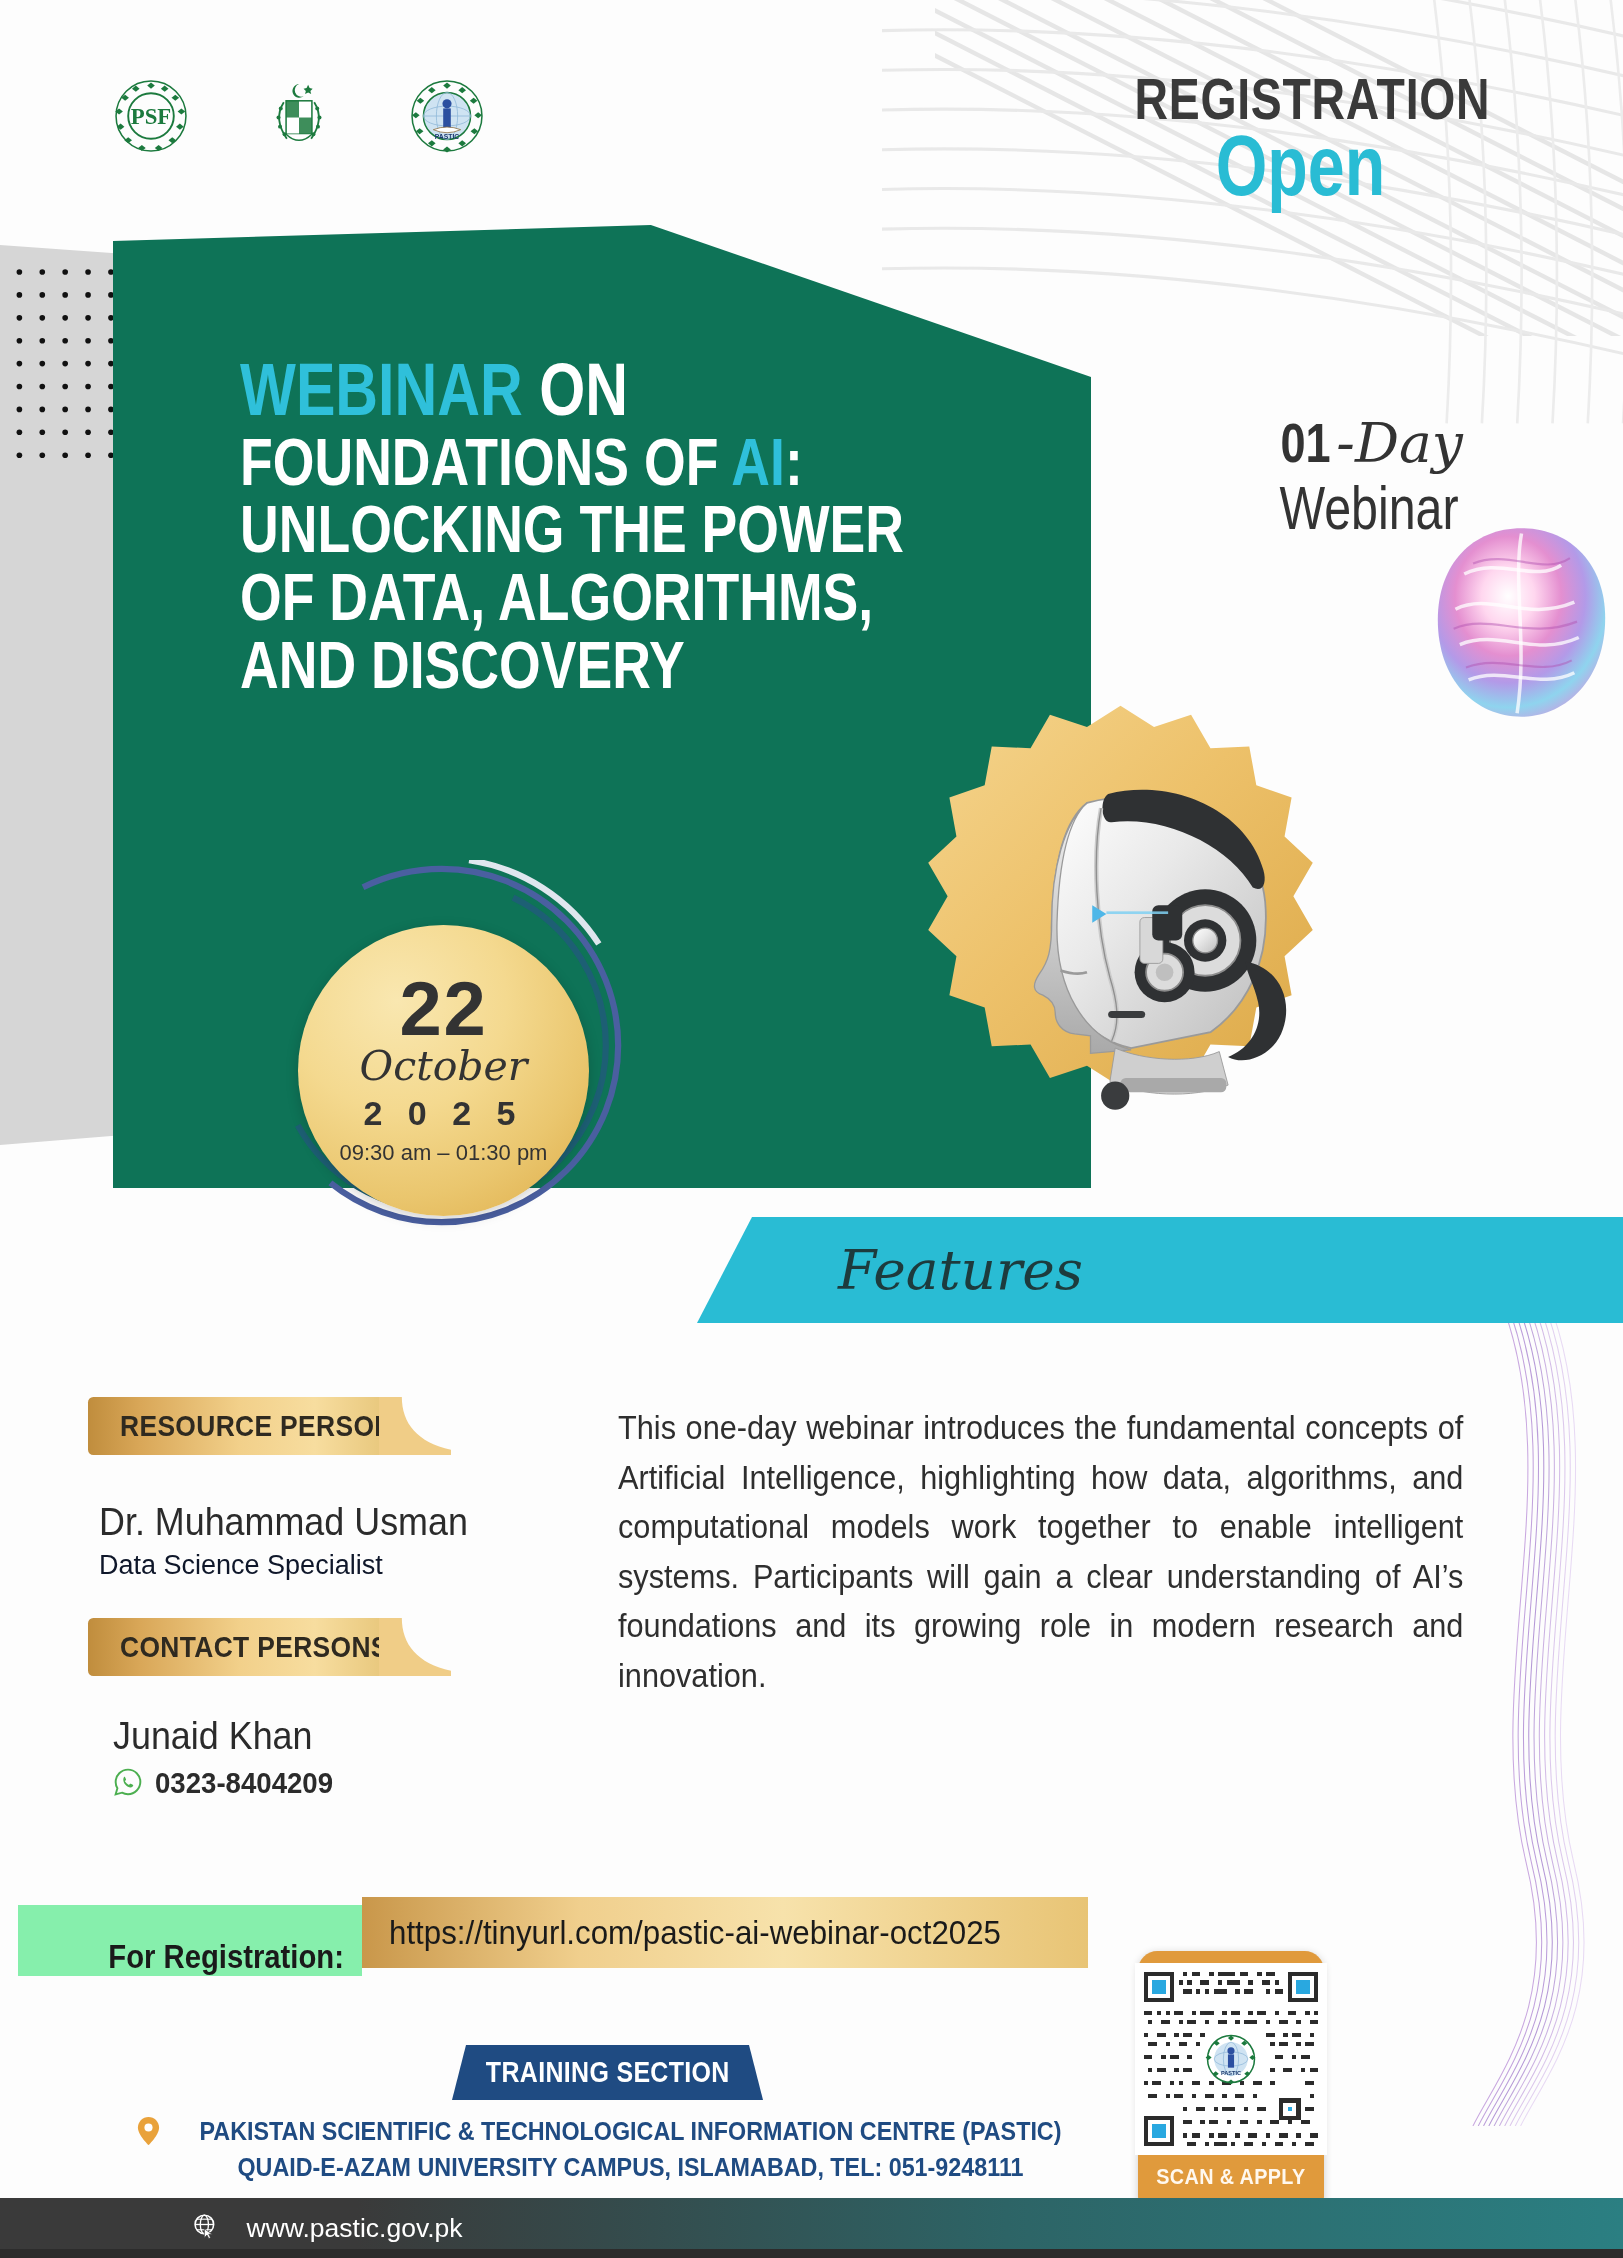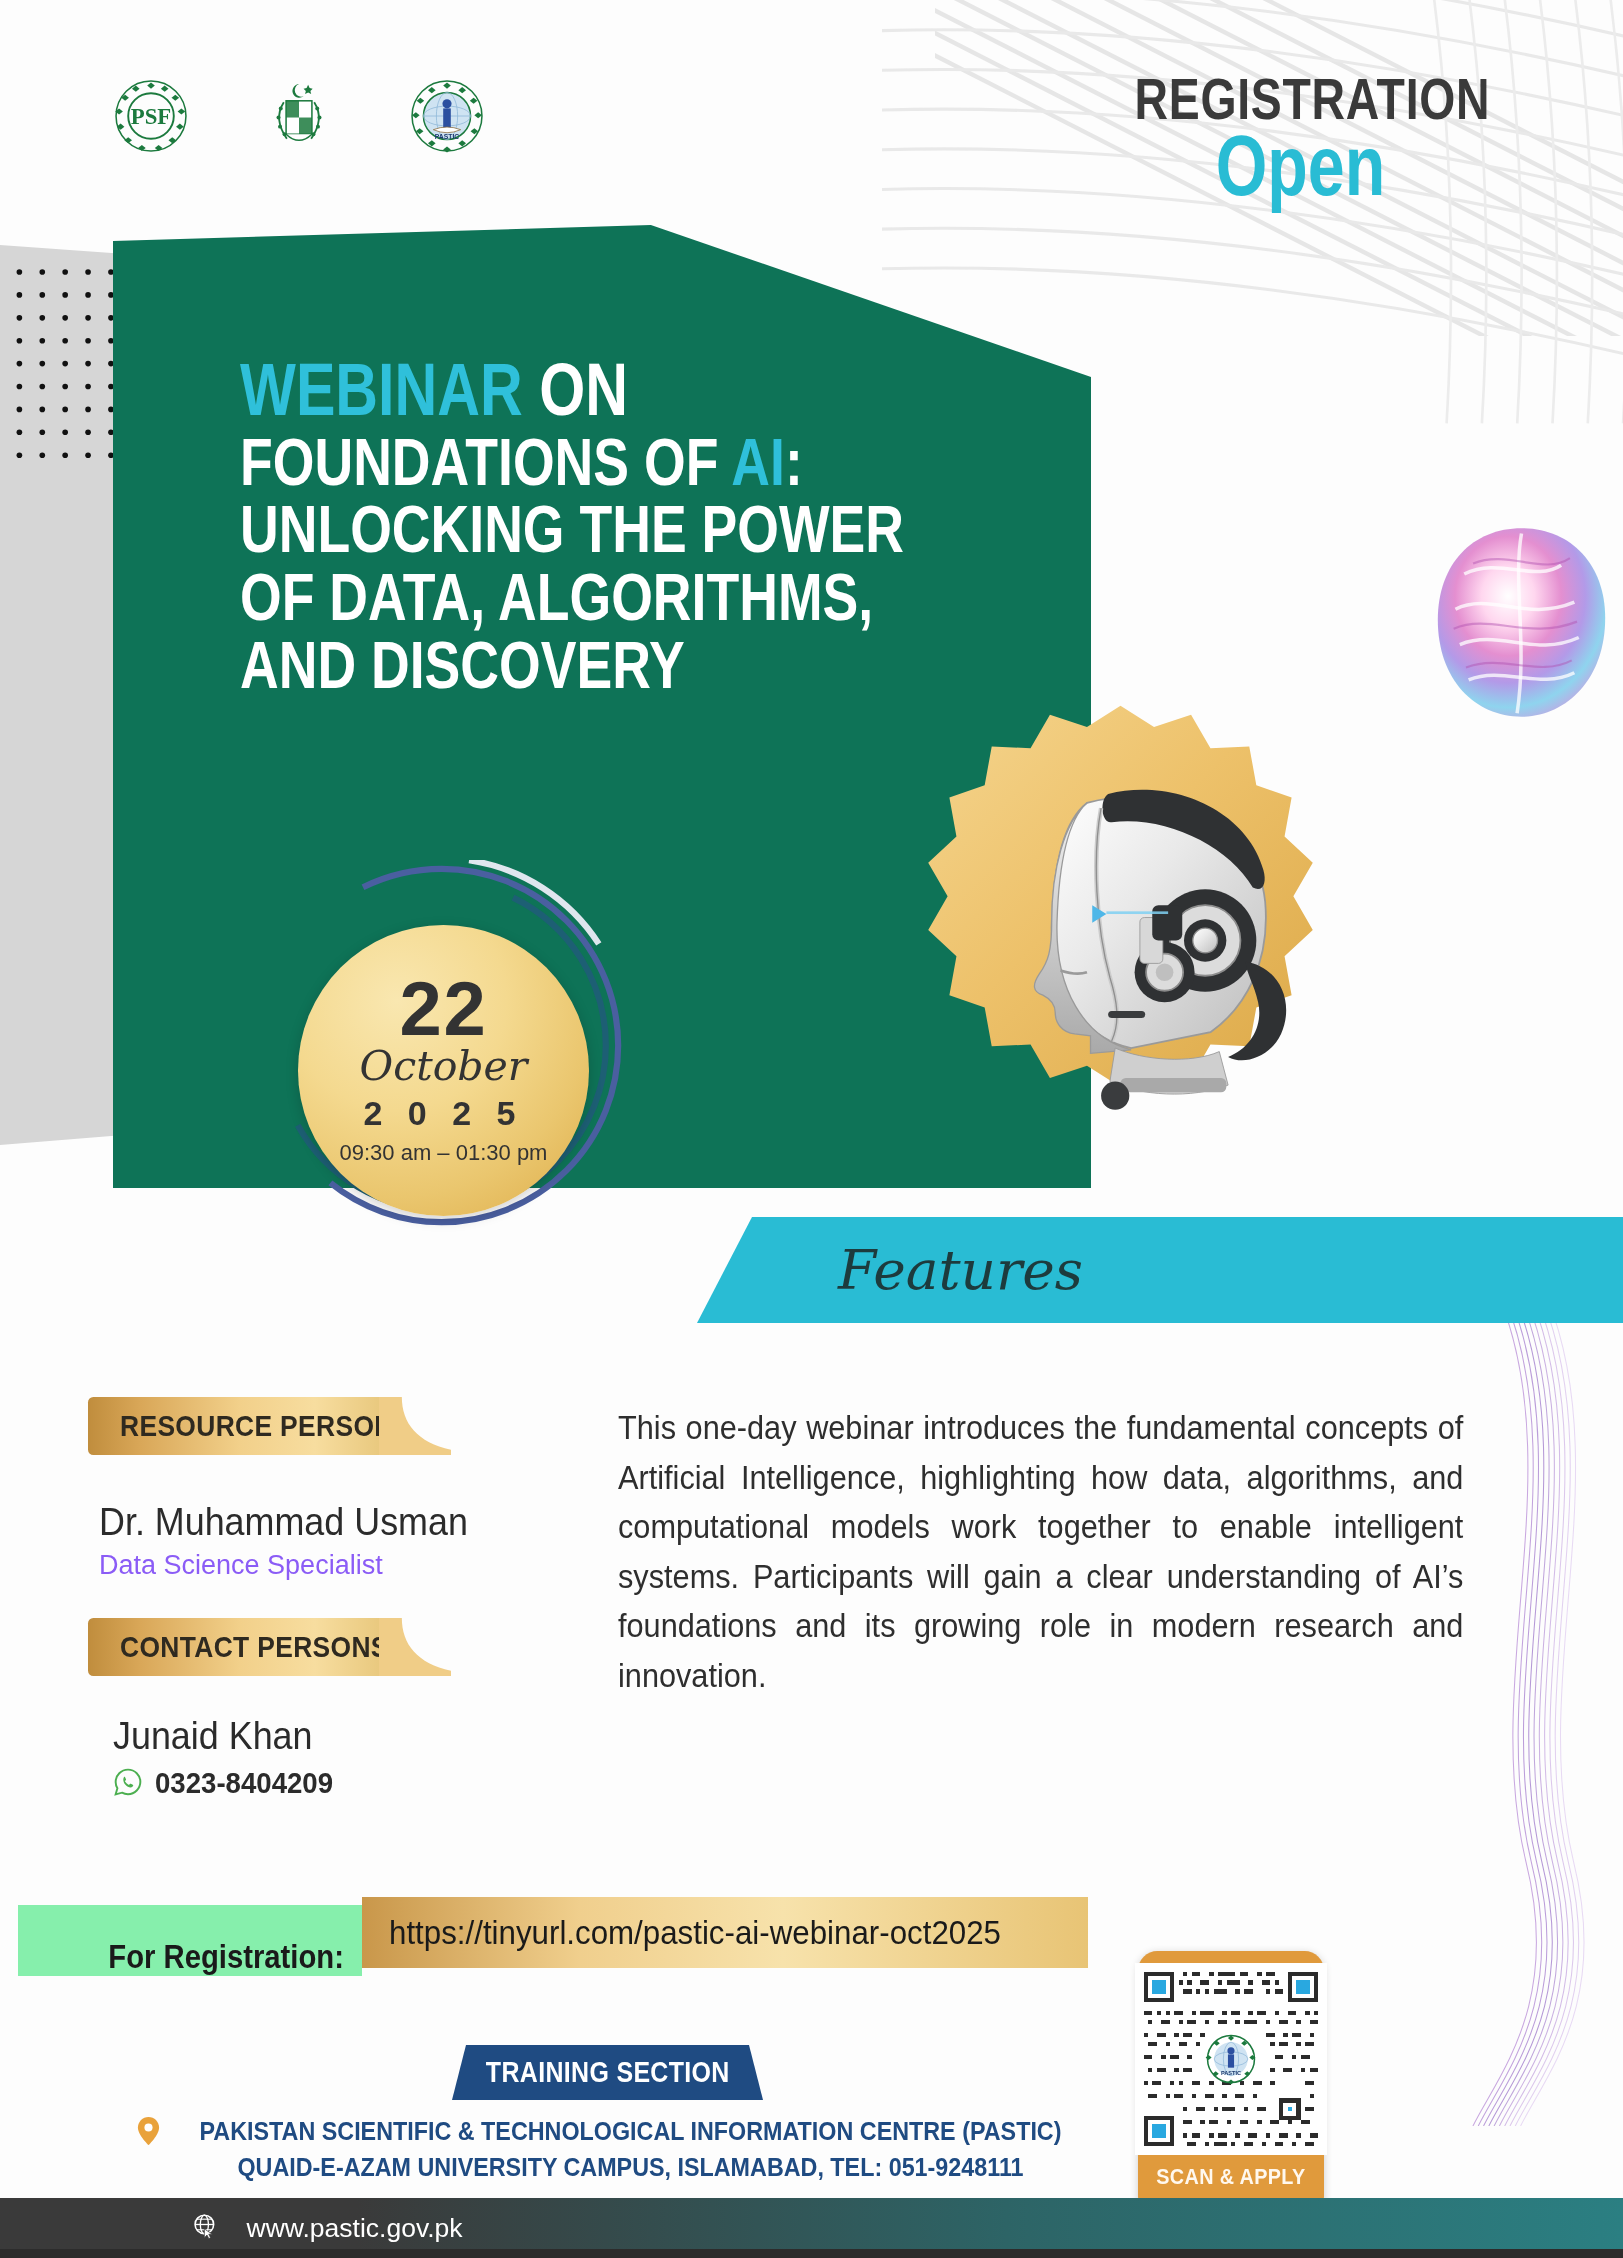--- a/index.html
+++ b/index.html
@@ -123,21 +123,21 @@
   .ribbon-label {
     font-size:30px; font-weight:bold; color:#2f2a20; letter-spacing:0.4px;
     margin-left:32px; transform:scaleX(0.88); transform-origin:left center; white-space:nowrap;
   }
   .ribbon-tail {
     position:absolute; left:100%; top:0; width:72px; height:58px;
   }
 
   .rp-name { position:absolute; left:99px; top:1500px; font-size:39px; color:#2b2b2b;
              transform:scaleX(0.92); transform-origin:left; white-space:nowrap;}
-  .rp-role { position:absolute; left:99px; top:1550px; font-size:27px; color:#8b5cf6; }
+  .rp-role { position:absolute; left:99px; top:1550px; font-size:27px; color:#0f172a; }
 
   .cp-name { position:absolute; left:113px; top:1714px; font-size:39px; color:#2b2b2b;
              transform:scaleX(0.92); transform-origin:left;}
   .cp-phone-row { position:absolute; left:113px; top:1766px; display:flex; align-items:center; gap:12.4px;font-weight:bold; }
   .cp-phone { font-size:30px; color:#2b2b2b; transform:scaleX(0.92); transform-origin:left; }
 
   
   .reg-bar-cyan {
     position:absolute; left:17.6px; top:1905px; width:344px; height:71px;
     background:#86efac; display:flex; align-items:flex-end; justify-content:flex-end;
@@ -420,20 +420,26 @@
       <span class="ac">WEBINAR</span><span> ON</span>
     </div>
     <div class="title-line">
       <span>FOUNDATIONS OF </span><span class="ac">AI</span><span>:</span>
     </div>
     <div class="title-line">UNLOCKING THE POWER</div>
     <div class="title-line">OF DATA, ALGORITHMS,</div>
     <div class="title-line">AND DISCOVERY</div>
   </div>
 
+  <div class="oneday">
+    <div class="oneday-line1">
+      <span class="oneday-num">01</span><span class="oneday-script">-</span><span class="oneday-script">Day</span>
+    </div>
+    <div class="oneday-line2">Webinar</div>
+  </div>
 
   <div class="brain">
     <svg width="185" height="203" viewBox="0 0 210 230">
       <defs>
         <radialGradient id="bgrad" cx="42%" cy="36%" r="72%">
           <stop offset="0%" stop-color="#ffffff"></stop>
           <stop offset="22%" stop-color="#ffd7ef"></stop>
           <stop offset="44%" stop-color="#e48fd0"></stop>
           <stop offset="64%" stop-color="#b39ae8"></stop>
           <stop offset="82%" stop-color="#8fd4ee"></stop>

